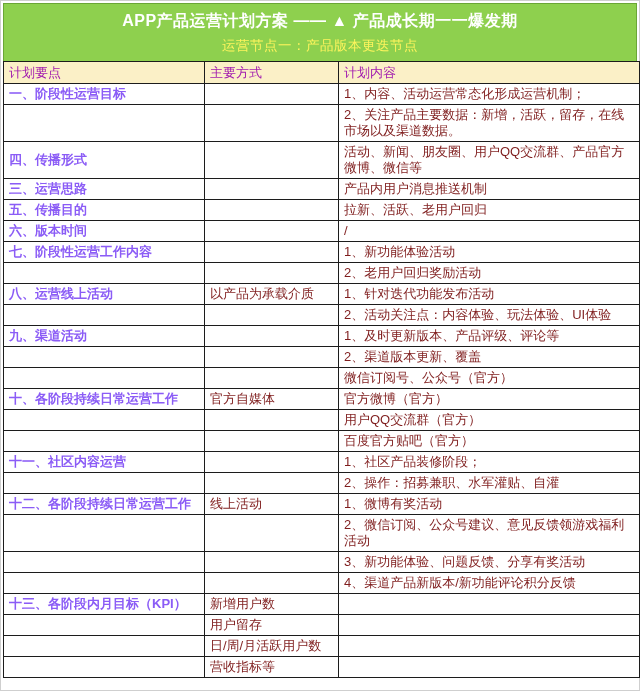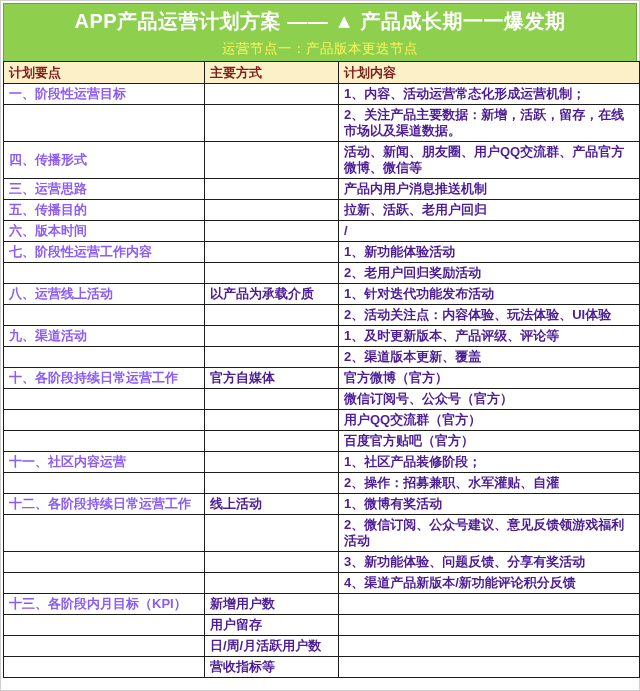--- a/index.html
+++ b/index.html
@@ -22,21 +22,21 @@
     display: flex;
     flex-direction: column;
     align-items: center;
     justify-content: center;
     gap: 5px;
     border: 1px solid #6aa636;
     border-bottom: none;
   }
   .banner .title {
     color: #ffffff;
-    font-size: 20px;
+    font-size: 16px;
     font-weight: bold;
     letter-spacing: 0.5px;
     text-align: center;
   }
   .banner .subtitle {
     color: #fdf45c;
     font-size: 13.5px;
     font-weight: normal;
     letter-spacing: 0.5px;
   }
@@ -51,34 +51,33 @@
     vertical-align: middle;
     text-align: left;
     font-size: 13px;
     line-height: 16px;
     height: 21px;
     overflow: hidden;
     word-break: break-all;
   }
   table.plan th {
     background: #fbf0c7;
-    color: #7f1d1d;
-    font-weight: bold;
+    color: #a21caf;
+    font-weight: normal;
     height: 22px;
   }
   col.c-point   { width: 201px; }
   col.c-method  { width: 134px; }
   col.c-content { width: 301px; }
   td.col-point {
     font-weight: bold;
     color: #8b5cf6;
   }
   td.col-method, td.col-content {
-    color: #4c1d95;
-    font-weight: bold;
+    color: #7f1d1d;
   }
 </style>
 </head>
 <body>
 
 <div class="page">
 
   <div class="banner">
     <div class="title">APP产品运营计划方案 —— ▲ 产品成长期一一爆发期</div>
     <div class="subtitle">运营节点一：产品版本更迭节点</div>
@@ -152,32 +151,32 @@
           <td class="col-point">九、渠道活动</td>
           <td class="col-method"></td>
           <td class="col-content">1、及时更新版本、产品评级、评论等</td>
         </tr>
         <tr>
           <td class="col-point"></td>
           <td class="col-method"></td>
           <td class="col-content">2、渠道版本更新、覆盖</td>
         </tr>
         <tr>
+          <td class="col-point"></td>
+          <td class="col-method"></td>
+          <td class="col-content">微信订阅号、公众号（官方）</td>
+        </tr>
+        <tr>
           <td class="col-point">十、各阶段持续日常运营工作</td>
           <td class="col-method">官方自媒体</td>
           <td class="col-content">官方微博（官方）</td>
         </tr>
         <tr>
           <td class="col-point"></td>
           <td class="col-method"></td>
-          <td class="col-content">微信订阅号、公众号（官方）</td>
-        </tr>
-        <tr>
-          <td class="col-point"></td>
-          <td class="col-method"></td>
           <td class="col-content">用户QQ交流群（官方）</td>
         </tr>
         <tr>
           <td class="col-point"></td>
           <td class="col-method"></td>
           <td class="col-content">百度官方贴吧（官方）</td>
         </tr>
         <tr>
           <td class="col-point">十一、社区内容运营</td>
           <td class="col-method"></td>

